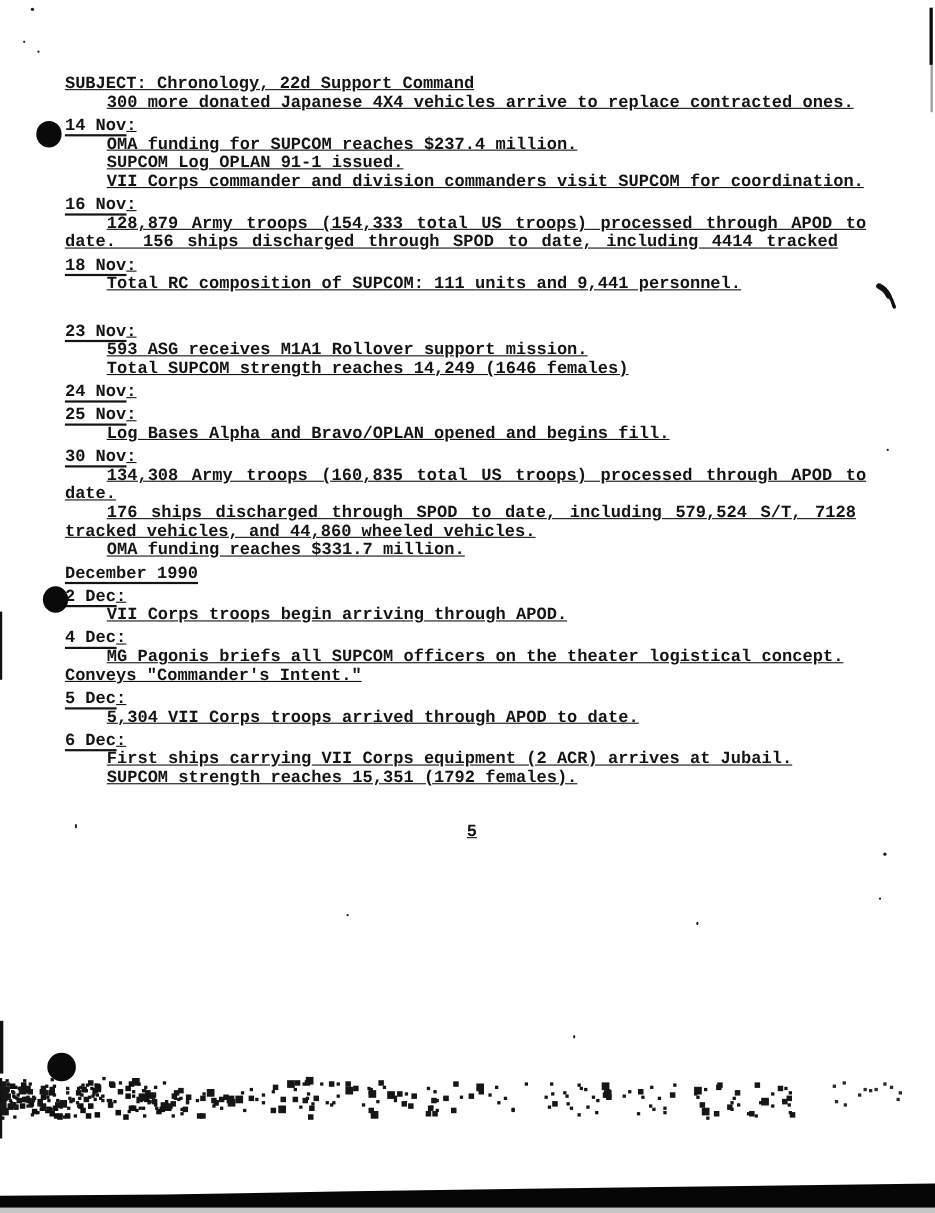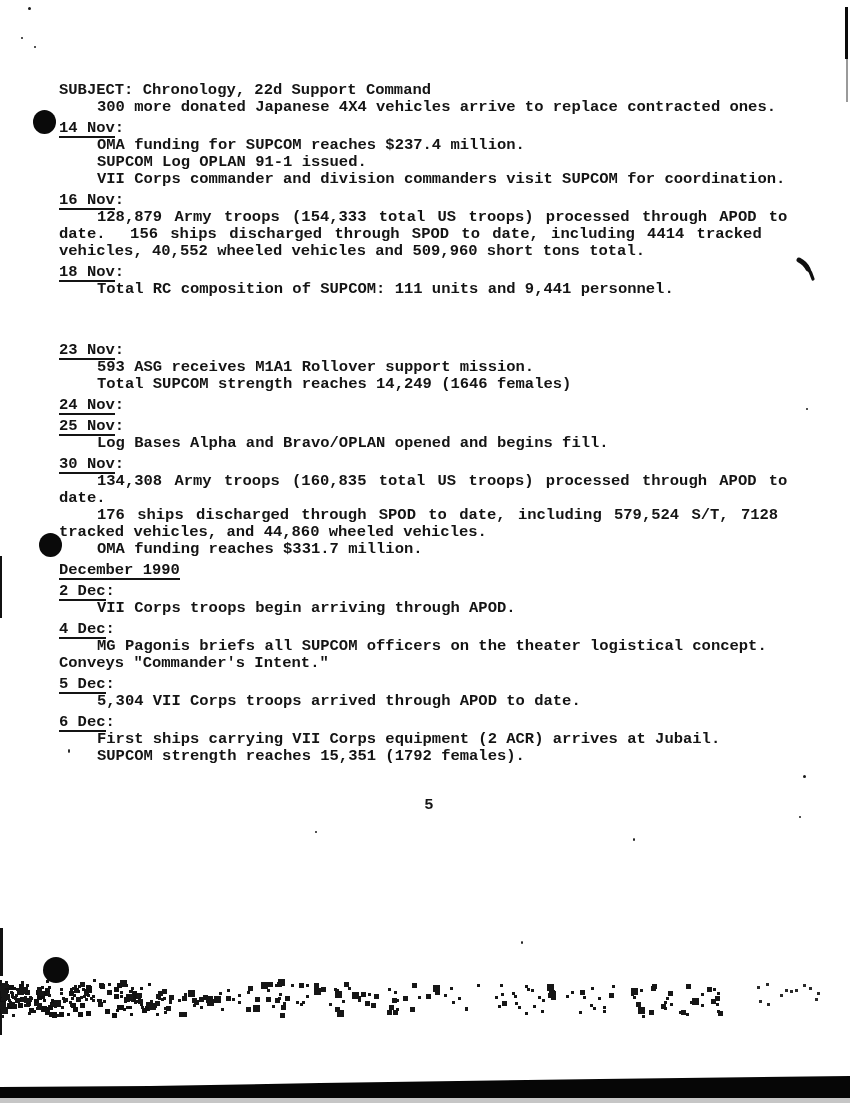--- a/index.html
+++ b/index.html
@@ -2,29 +2,29 @@
 <html><head>
 <meta charset="utf-8">
 <style>
   html,body{margin:0;padding:0;}
   body{
     width:850px;height:1103px;position:relative;overflow:hidden;
     background:#ffffff;
     font-family:"Liberation Mono","DejaVu Sans Mono",monospace;
   }
   .doc{
-    position:absolute;left:59px;top:82px;width:740px;
-    color:#141414;font-weight:bold;font-size:15.5px;line-height:17px;
+    position:absolute;left:59px;top:68px;width:740px;
+    color:#141414;font-weight:bold;font-size:15.5px;line-height:17px;text-decoration:underline;
   }
   .line{white-space:pre;height:17px;}
   .indent{padding-left:38px;}
   .wide{word-spacing:3px;}
   .gap-section{}
   .heading{margin-top:4px;}
-  .heading.gap-large{margin-top:44px;}
+  .heading.gap-large{margin-top:26px;}
   .u{border-bottom:2px solid currentColor;display:inline-block;line-height:15px;}
   .page-number{margin-top:32px;text-align:center;height:17px;}
   
   .punch{position:absolute;background:#0a0a0a;border-radius:50%;}
   .punch.p1{left:33px;top:110px;width:23px;height:24px;}
   .punch.p2{left:39px;top:533px;width:23px;height:24px;}
   .punch.p3{left:43px;top:957px;width:26px;height:26px;}
   .edge-tr{position:absolute;left:845px;top:7px;width:3px;height:52px;background:#0a0a0a;}
   .edge-tr-faint{position:absolute;left:846px;top:59px;width:2px;height:43px;background:#9a9a9a;}
   .edge-l1{position:absolute;left:0;top:556px;width:2px;height:62px;background:#111;}
@@ -44,21 +44,20 @@
     <div class="line">SUBJECT: Chronology, 22d Support Command</div>
     <div>
         <div class="line body indent gap-section">300 more donated Japanese 4X4 vehicles arrive to replace contracted ones.</div>
         <div class="line heading"><span class="u">14 Nov</span>:</div>
         <div class="line body indent">OMA funding for SUPCOM reaches $237.4 million.</div>
         <div class="line body indent">SUPCOM Log OPLAN 91-1 issued.</div>
         <div class="line body indent">VII Corps commander and division commanders visit SUPCOM for coordination.</div>
         <div class="line heading"><span class="u">16 Nov</span>:</div>
         <div class="line body indent wide">128,879 Army troops (154,333 total US troops) processed through APOD to</div>
         <div class="line body wide">date.  156 ships discharged through SPOD to date, including 4414 tracked</div>
-        <div class="line body">vehicles, 40,552 wheeled vehicles and 509,960 short tons total.</div>
         <div class="line heading"><span class="u">18 Nov</span>:</div>
         <div class="line body indent">Total RC composition of SUPCOM: 111 units and 9,441 personnel.</div>
         <div class="line heading gap-large"><span class="u">23 Nov</span>:</div>
         <div class="line body indent">593 ASG receives M1A1 Rollover support mission.</div>
         <div class="line body indent">Total SUPCOM strength reaches 14,249 (1646 females)</div>
         <div class="line heading"><span class="u">24 Nov</span>:</div>
         <div class="line heading"><span class="u">25 Nov</span>:</div>
         <div class="line body indent">Log Bases Alpha and Bravo/OPLAN opened and begins fill.</div>
         <div class="line heading"><span class="u">30 Nov</span>:</div>
         <div class="line body indent wide">134,308 Army troops (160,835 total US troops) processed through APOD to</div>

